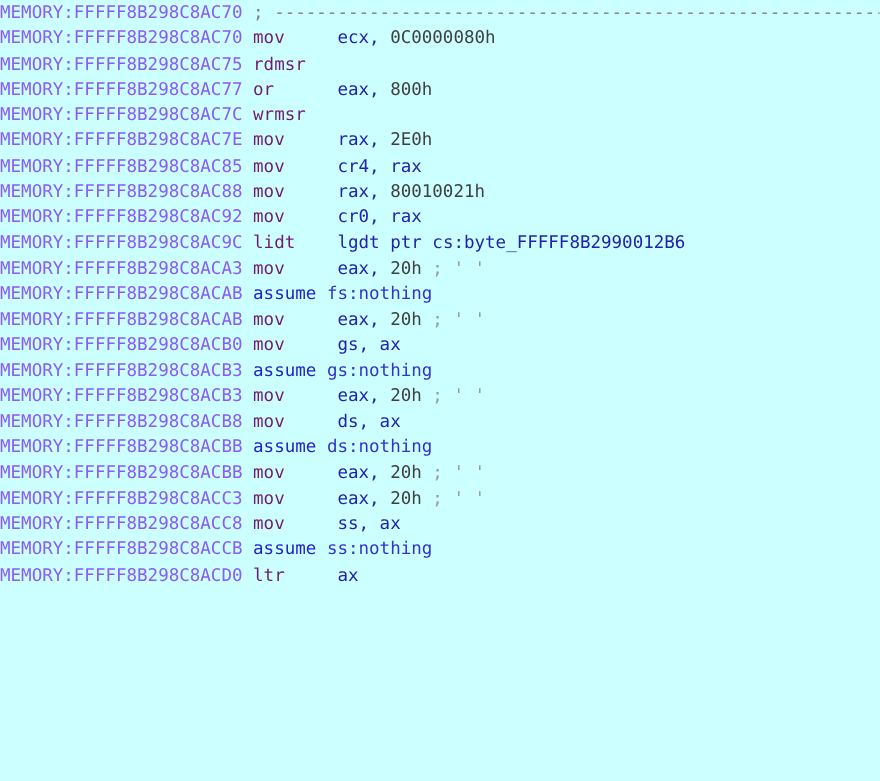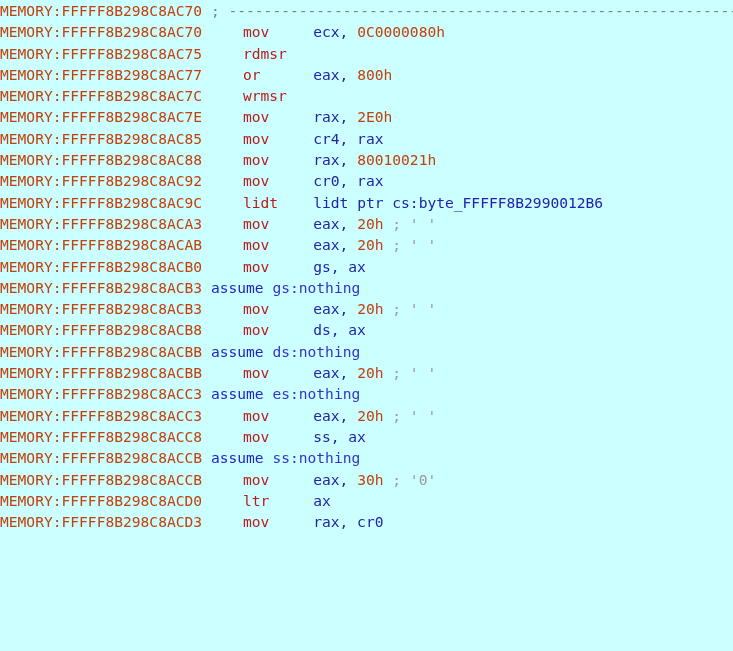--- a/index.html
+++ b/index.html
@@ -24,32 +24,31 @@
   }
   .line {
     height: 21.3px;
     line-height: 21.3px;
     font-size: 14.6px;
     white-space: pre;
     letter-spacing: 0px;
     display: block;
   }
   .addr {
-    color: #c2410c;
+    color: #8b5cf6;
   }
   .mnem {
-    color: #b91c1c;
-    margin-left: 32px;
+    color: #701a75;
   }
   .reg {
     color: #2222aa;
     margin-top: 11px;
   }
   .num {
-    color: #c2410c;
+    color: #404040;
   }
   .assume-kw {
     color: #2222cc;
   }
   .assume-arg {
     color: #3333cc;
   }
   .cmt {
     color: #999999;
   }
@@ -63,29 +62,27 @@
 <div id="listing">
     <div class="line"><span class="addr">MEMORY:FFFFF8B298C8AC70</span> <span class="dashline">; ------------------------------------------------------------------------</span></div>
     <div class="line"><span class="addr">MEMORY:FFFFF8B298C8AC70</span> <span class="mnem">mov</span>     <span class="reg">ecx, </span><span class="num">0C0000080h</span></div>
     <div class="line"><span class="addr">MEMORY:FFFFF8B298C8AC75</span> <span class="mnem">rdmsr</span>   </div>
     <div class="line"><span class="addr">MEMORY:FFFFF8B298C8AC77</span> <span class="mnem">or</span>      <span class="reg">eax, </span><span class="num">800h</span></div>
     <div class="line"><span class="addr">MEMORY:FFFFF8B298C8AC7C</span> <span class="mnem">wrmsr</span>   </div>
     <div class="line"><span class="addr">MEMORY:FFFFF8B298C8AC7E</span> <span class="mnem">mov</span>     <span class="reg">rax, </span><span class="num">2E0h</span></div>
     <div class="line"><span class="addr">MEMORY:FFFFF8B298C8AC85</span> <span class="mnem">mov</span>     <span class="reg">cr4, rax</span></div>
     <div class="line"><span class="addr">MEMORY:FFFFF8B298C8AC88</span> <span class="mnem">mov</span>     <span class="reg">rax, </span><span class="num">80010021h</span></div>
     <div class="line"><span class="addr">MEMORY:FFFFF8B298C8AC92</span> <span class="mnem">mov</span>     <span class="reg">cr0, rax</span></div>
-    <div class="line"><span class="addr">MEMORY:FFFFF8B298C8AC9C</span> <span class="mnem">lidt</span>    <span class="reg">lidt ptr cs:byte_FFFFF8B2990012B6</span></div>
+    <div class="line"><span class="addr">MEMORY:FFFFF8B298C8AC9C</span> <span class="mnem">lidt</span>    <span class="reg">lgdt ptr cs:byte_FFFFF8B2990012B6</span></div>
     <div class="line"><span class="addr">MEMORY:FFFFF8B298C8ACA3</span> <span class="mnem">mov</span>     <span class="reg">eax, </span><span class="num">20h</span> <span class="cmt">; ' '</span></div>
+    <div class="line"><span class="addr">MEMORY:FFFFF8B298C8ACAB</span> <span class="assume-kw">assume</span> <span class="assume-arg">fs:nothing</span></div>
     <div class="line"><span class="addr">MEMORY:FFFFF8B298C8ACAB</span> <span class="mnem">mov</span>     <span class="reg">eax, </span><span class="num">20h</span> <span class="cmt">; ' '</span></div>
     <div class="line"><span class="addr">MEMORY:FFFFF8B298C8ACB0</span> <span class="mnem">mov</span>     <span class="reg">gs, ax</span></div>
     <div class="line"><span class="addr">MEMORY:FFFFF8B298C8ACB3</span> <span class="assume-kw">assume</span> <span class="assume-arg">gs:nothing</span></div>
     <div class="line"><span class="addr">MEMORY:FFFFF8B298C8ACB3</span> <span class="mnem">mov</span>     <span class="reg">eax, </span><span class="num">20h</span> <span class="cmt">; ' '</span></div>
     <div class="line"><span class="addr">MEMORY:FFFFF8B298C8ACB8</span> <span class="mnem">mov</span>     <span class="reg">ds, ax</span></div>
     <div class="line"><span class="addr">MEMORY:FFFFF8B298C8ACBB</span> <span class="assume-kw">assume</span> <span class="assume-arg">ds:nothing</span></div>
     <div class="line"><span class="addr">MEMORY:FFFFF8B298C8ACBB</span> <span class="mnem">mov</span>     <span class="reg">eax, </span><span class="num">20h</span> <span class="cmt">; ' '</span></div>
-    <div class="line"><span class="addr">MEMORY:FFFFF8B298C8ACC3</span> <span class="assume-kw">assume</span> <span class="assume-arg">es:nothing</span></div>
     <div class="line"><span class="addr">MEMORY:FFFFF8B298C8ACC3</span> <span class="mnem">mov</span>     <span class="reg">eax, </span><span class="num">20h</span> <span class="cmt">; ' '</span></div>
     <div class="line"><span class="addr">MEMORY:FFFFF8B298C8ACC8</span> <span class="mnem">mov</span>     <span class="reg">ss, ax</span></div>
     <div class="line"><span class="addr">MEMORY:FFFFF8B298C8ACCB</span> <span class="assume-kw">assume</span> <span class="assume-arg">ss:nothing</span></div>
-    <div class="line"><span class="addr">MEMORY:FFFFF8B298C8ACCB</span> <span class="mnem">mov</span>     <span class="reg">eax, </span><span class="num">30h</span> <span class="cmt">; '0'</span></div>
     <div class="line"><span class="addr">MEMORY:FFFFF8B298C8ACD0</span> <span class="mnem">ltr</span>     <span class="reg">ax</span></div>
-    <div class="line"><span class="addr">MEMORY:FFFFF8B298C8ACD3</span> <span class="mnem">mov</span>     <span class="reg">rax, cr0</span></div>
   </div>
 
 </body></html>

